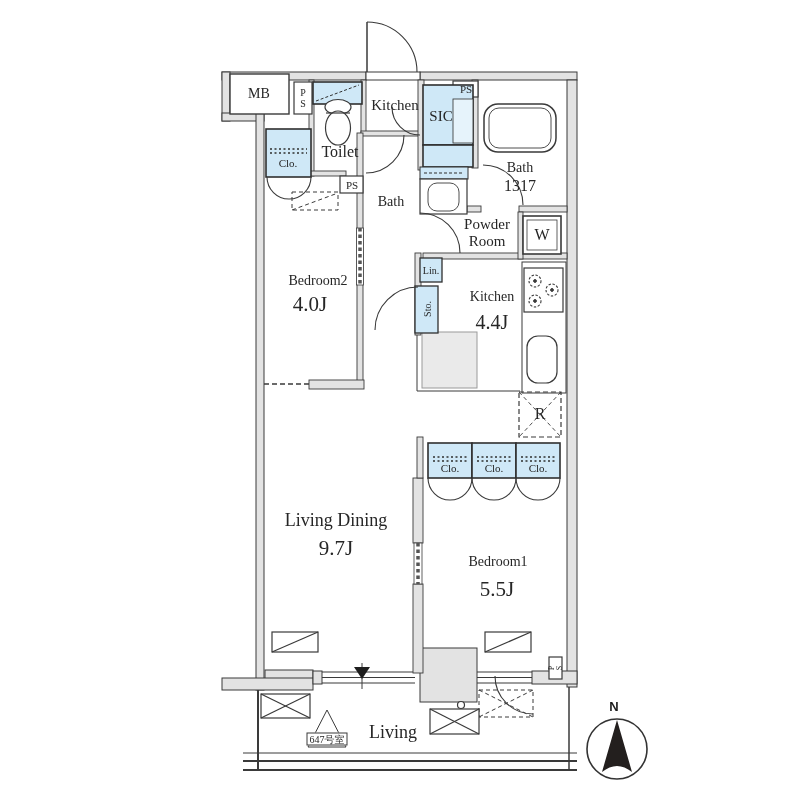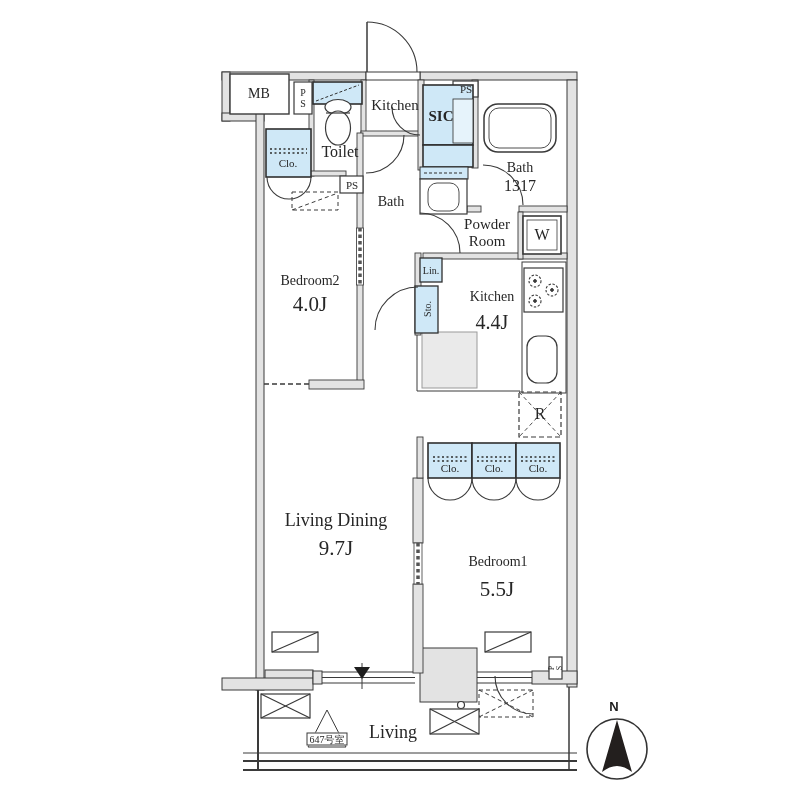--- a/index.html
+++ b/index.html
@@ -212,30 +212,30 @@
   <g>
     <circle cx="617" cy="749" r="30" fill="#fff" stroke="#333" stroke-width="1.6"></circle>
     <path d="M 617,720 L 602,772 Q 617,760 632,772 Z" fill="#231f1e"></path>
   </g>
 </svg>
 
 <div class="lbl mid" style="left:259px;top:94px;font-size:14px;">MB</div>
 <div class="lbl stack" style="left:303px;top:98px;">PS</div>
 <div class="lbl room" style="left:340px;top:152px;font-size:16px;">Toilet</div>
 <div class="lbl mid" style="left:395px;top:105px;">Kitchen</div>
-<div class="lbl mid" style="left:441px;top:116px;font-weight:bold;">SIC</div>
+<div class="lbl mid" style="left:441px;top:116px;">SIC</div>
 <div class="lbl sm" style="left:466px;top:89px;">PS</div>
 <div class="lbl room" style="left:520px;top:168px;">Bath</div>
 <div class="lbl mid" style="left:520px;top:186px;font-size:16px;">1317</div>
 <div class="lbl sm" style="left:352px;top:185px;">PS</div>
 <div class="lbl room" style="left:391px;top:202px;">Bath</div>
 <div class="lbl mid wrap" style="left:487px;top:232px;">Powder Room</div>
 <div class="lbl mid" style="left:542px;top:235px;font-size:16px;">W</div>
 <div class="lbl sm" style="left:288px;top:163px;">Clo.</div>
-<div class="lbl room" style="left:310px;top:281px;">Bedroom2</div>
+<div class="lbl room" style="left:318px;top:281px;">Bedroom2</div>
 <div class="lbl big" style="left:310px;top:305px;">4.0J</div>
 <div class="lbl tiny" style="left:431px;top:270px;font-size:10px;">Lin.</div>
 <div class="lbl tiny rot" style="left:427px;top:309px;font-size:10px;">Sto.</div>
 <div class="lbl room" style="left:492px;top:297px;">Kitchen</div>
 <div class="lbl big" style="left:492px;top:322px;font-size:20px;">4.4J</div>
 <div class="lbl mid" style="left:540px;top:414px;font-size:16px;">R</div>
 <div class="lbl sm" style="left:450px;top:468px;">Clo.</div>
 <div class="lbl sm" style="left:494px;top:468px;">Clo.</div>
 <div class="lbl sm" style="left:538px;top:468px;">Clo.</div>
 <div class="lbl room" style="left:336px;top:521px;font-size:18px;">Living Dining</div>

